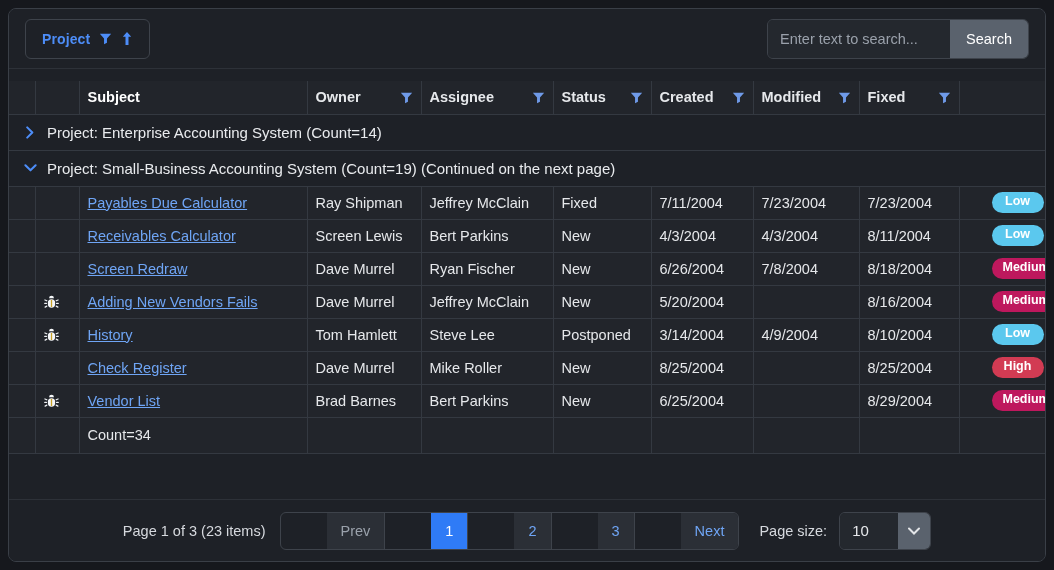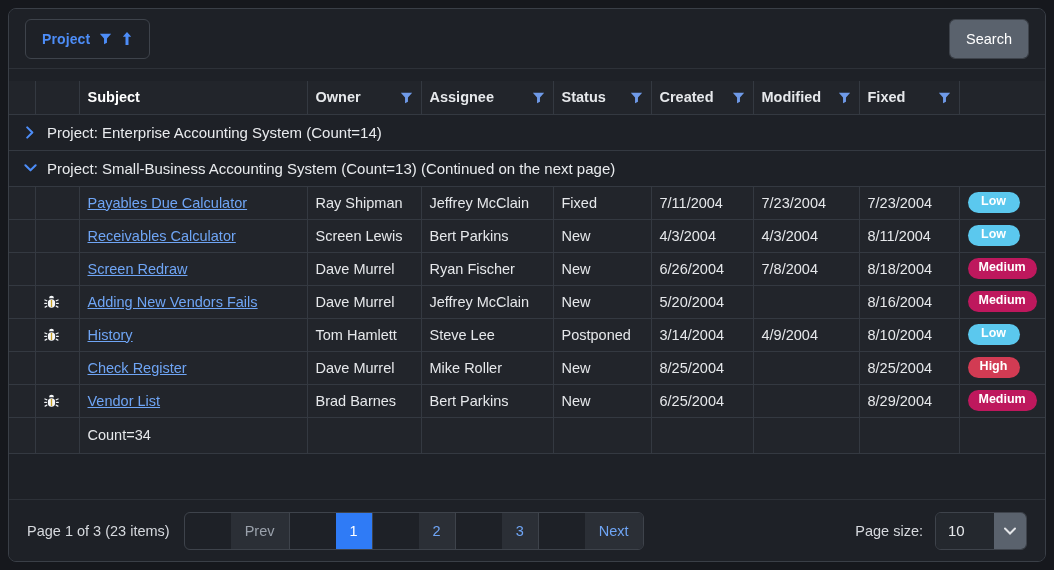--- a/index.html
+++ b/index.html
@@ -174,40 +174,41 @@
   .badge {
     display: inline-block;
     min-width: 52px;
     padding: 3px 11px 4px;
     border-radius: 11px;
     font-size: 12.5px;
     font-weight: bold;
     color: #ffffff;
     line-height: 1.1;
     text-align: center;
+    margin-left: 24px;
   }
   .badge.low    { background: #5bc8ee; }
   .badge.medium { background: #f2c council; }
   .badge.medium { background: #f3c košík; }
   .badge.medium { background: #be185d; }
   .badge.high   { background: #d23b53; }
 
   tr.total-row td {
     background: #22252b;
     height: 36px;
     color: #e6e8eb;
   }
 
   
   .footer {
     height: 62px;
     min-height: 62px;
     display: flex;
     align-items: center;
-    justify-content: space-between;
+    justify-content: center;
     padding: 12px 18px;
     background: #1e2127;
     border-top: 1px solid #2d3138;
   }
   .pager-left { display: flex; align-items: center; gap: 14px; }
   .page-info { color: #d6d9de; font-size: 14.5px; }
   .pager {
     display: flex;
     border: 1px solid #3e434b;
     border-radius: 6px;
@@ -269,20 +270,21 @@
             </svg>
         </span>
         <span class="arrow-up">
           <svg width="12" height="15" viewBox="0 0 12 16">
               <path d="M6 1l4.5 5H7.6v9H4.4V6H1.5z" fill="#4d8df8"></path>
             </svg>
         </span>
       </div>
 
       <div class="search-wrap">
+        <input class="search-input" type="text" placeholder="Enter text to search..." style="">
         <button class="search-btn">Search</button>
       </div>
     </div>
 
     <div class="table-scroll">
       <table class="grid">
         <colgroup>
           <col class="c-expand">
             <col class="c-icon">
             <col class="c-subj">
@@ -376,21 +378,21 @@
               </td>
             </tr>
             <tr class="group-row">
               <td colspan="10">
                 <div class="grp-cell">
                   <span class="chev">
                     <svg width="13" height="12" viewBox="0 0 14 12">
                       <path d="M1.5 3l5.5 5.5L12.5 3" stroke="#4d8df8" stroke-width="2.2" fill="none" stroke-linecap="round" stroke-linejoin="round"></path>
                     </svg>
                   </span>
-                  <span class="grp-text">Project: Small-Business Accounting System (Count=13) (Continued on the next page)</span>
+                  <span class="grp-text">Project: Small-Business Accounting System (Count=19) (Continued on the next page)</span>
                 </div>
               </td>
             </tr>
             <tr class="data-row">
               <td class=""></td>
               <td class="icon-cell"></td>
               <td class=""><span class="subj-link">Payables Due Calculator</span></td>
               <td class="">Ray Shipman</td>
               <td class="">Jeffrey McClain</td>
               <td class="">Fixed</td>

